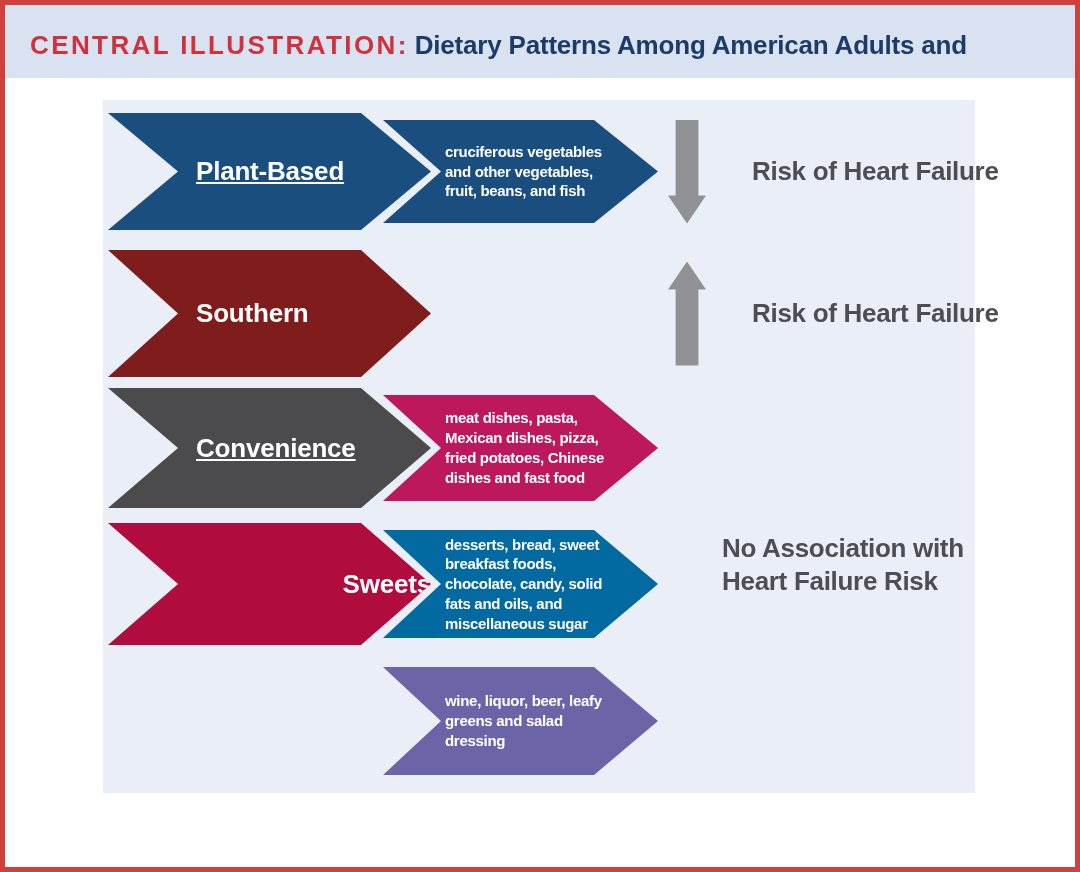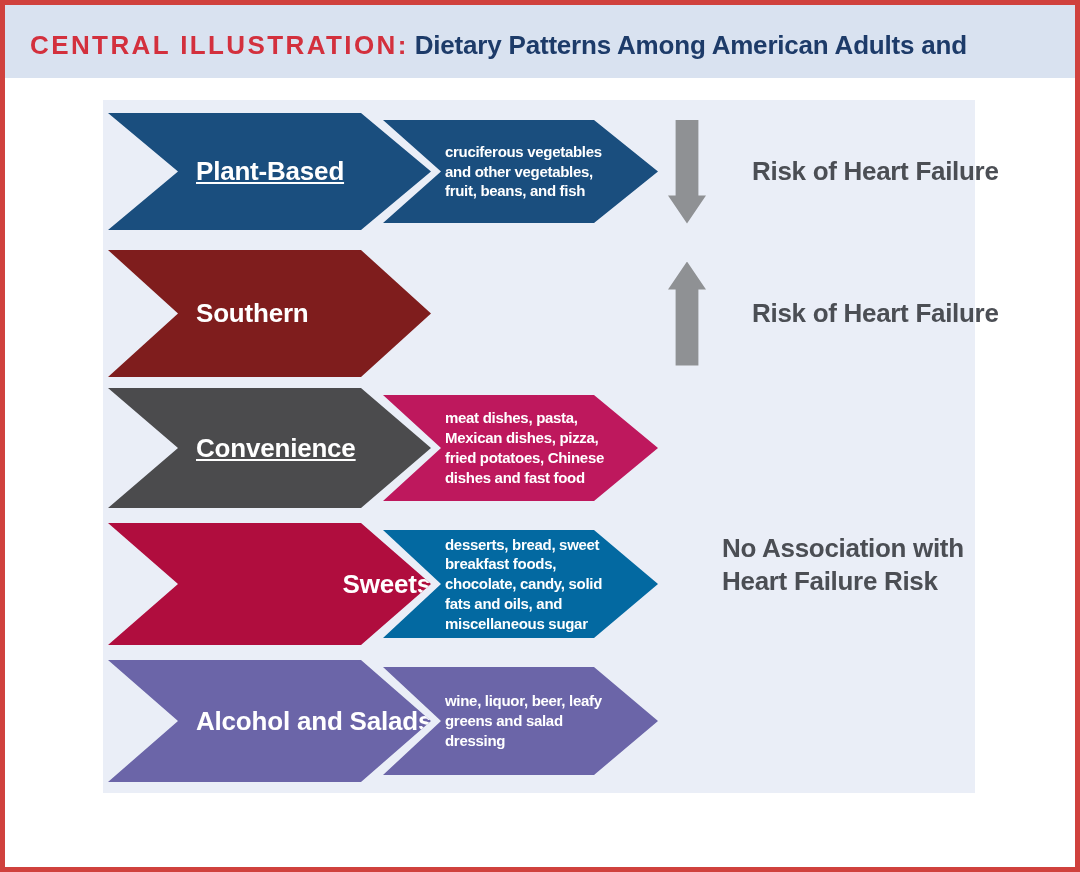--- a/index.html
+++ b/index.html
@@ -140,23 +140,20 @@
       <div class="chev desc-chev" style="background-color: #0369a1;">
         <span>desserts, bread, sweet
 breakfast foods,
 chocolate, candy, solid
 fats and oils, and
 miscellaneous sugar</span>
       </div>
     </div>
 
     <div class="row r5">
-      <div class="chev label-chev" style="background-color: rgb(107, 101, 168);">
-        <span>Alcohol and Salads</span>
-      </div>
       <div class="chev desc-chev" style="background-color: rgb(107, 101, 168);">
         <span>wine, liquor, beer, leafy
 greens and salad
 dressing</span>
       </div>
     </div>
 
     <div class="no-assoc">No Association with
 Heart Failure Risk</div>
 

